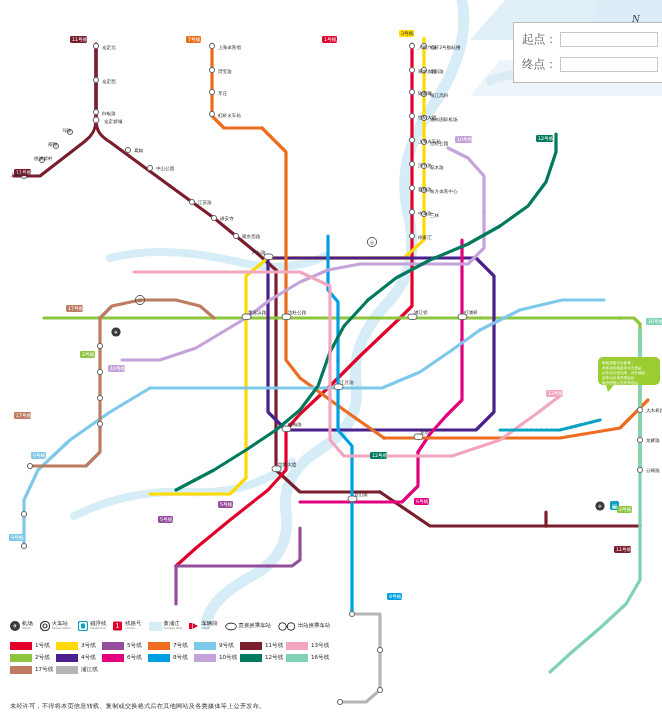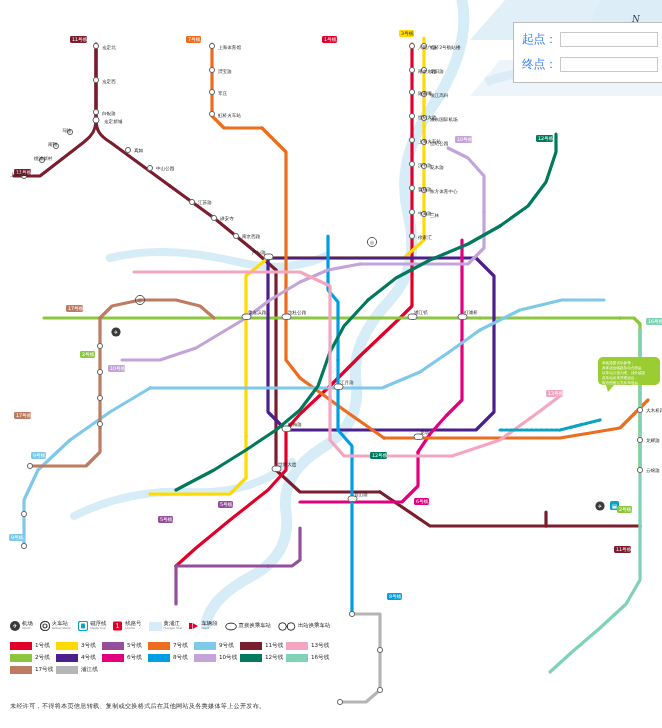--- a/index.html
+++ b/index.html
@@ -6,21 +6,21 @@
   body{width:662px;height:728px;position:relative;overflow:hidden;
        font-family:"DejaVu Sans","Liberation Sans",sans-serif;color:#222;}
   .map-root{position:absolute;left:0;top:0;width:662px;height:728px;background:#fff;}
   svg.mapsvg{position:absolute;left:0;top:0;}
 
   
   .search-panel{position:absolute;left:513px;top:22px;width:165px;
       border:1px solid #bcbcbc;background:#fff;padding:8px 6px 9px 8px;box-sizing:border-box;z-index:40;}
   .search-row{display:flex;align-items:center;margin-bottom:8px;}
   .search-row:last-child{margin-bottom:0;}
-  .search-label{font-size:12px;color:#3b82f6;white-space:nowrap;margin-right:3px;letter-spacing:-0.5px;}
+  .search-label{font-size:12px;color:#737373;white-space:nowrap;margin-right:3px;letter-spacing:-0.5px;}
   .search-input{width:98px;height:15px;border:1px solid #c8c8c8;background:#fff;
       font-size:10px;padding:0 3px;box-sizing:border-box;outline:none;}
 
   
   .legend{position:absolute;left:10px;top:616px;width:322px;z-index:30;}
   .sym-row{display:flex;align-items:center;gap:7px;margin-bottom:7px;flex-wrap:nowrap;}
   .sym{display:flex;align-items:center;gap:2px;}
   .sym-txt{font-size:5.4px;color:#222;white-space:nowrap;line-height:1.05;}
   .sym-txt b{font-weight:normal;font-size:5.4px;display:block;}
   .sym-txt i{font-style:normal;font-size:2.9px;color:#888;display:block;letter-spacing:-0.2px;}

